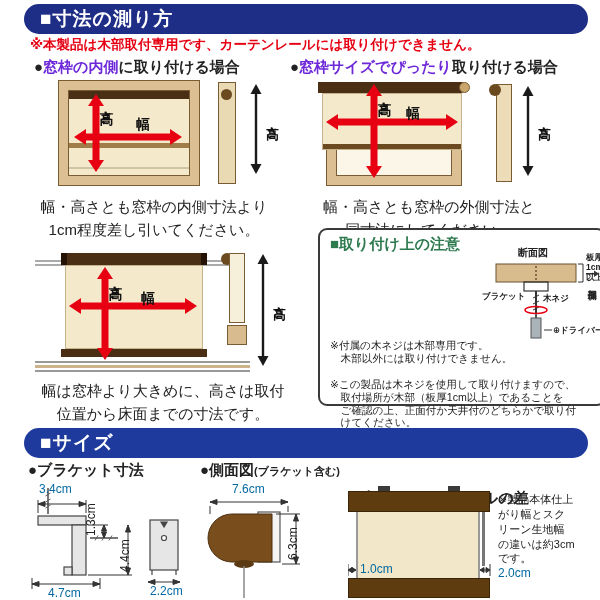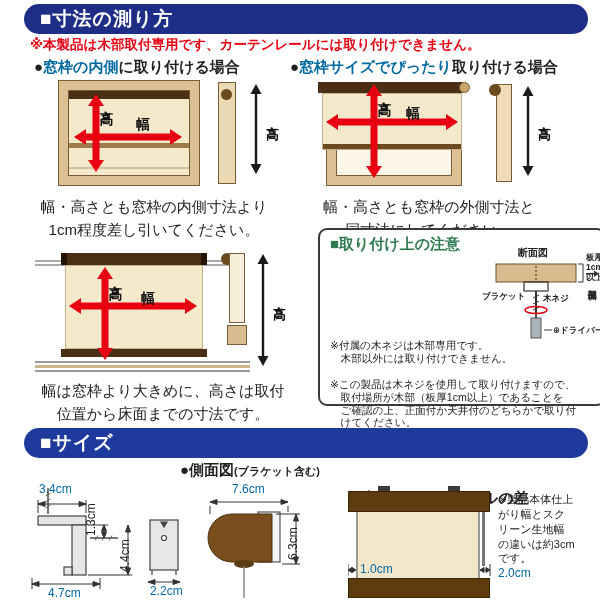--- a/index.html
+++ b/index.html
@@ -6,21 +6,21 @@
   body{font-family:"Liberation Sans","DejaVu Sans",sans-serif;}
   .page{position:relative;width:600px;height:600px;background:#ffffff;overflow:hidden;}
   .abs{position:absolute;}
   .pill{position:absolute;left:24px;width:564px;height:30px;border-radius:16px;
         color:#fff;font-size:19px;font-weight:bold;line-height:30px;padding-left:16px;
         box-sizing:border-box;letter-spacing:1px;}
   .pill-top{top:4px;background:#1e2d85;}
   .pill-size{top:428px;background:#1e3a9c;}
   .warning{position:absolute;left:30px;top:36px;font-size:13.5px;font-weight:bold;color:#e60012;}
   .case-title{position:absolute;font-size:15px;font-weight:bold;color:#222;white-space:nowrap;}
-  .case-title .red{color:#0369a1;}
+  .case-title .red{color:#6d28d9;}
   .caption{position:absolute;font-size:15px;color:#222;line-height:1.5;
            white-space:pre-line;text-align:center;}
   .diagram{position:absolute;}
   .win-frame{position:absolute;background:#dcc094;border:1.5px solid #7a5c34;box-sizing:border-box;padding:9px;}
   .win-inner{position:relative;width:100%;height:100%;background:#f4eacb;border:1px solid #7a5c34;box-sizing:border-box;}
   .vlabel{position:absolute;writing-mode:vertical-rl;text-orientation:mixed;
           font-weight:bold;color:#111;font-size:14px;letter-spacing:2px;line-height:1;}
   .hlabel{position:absolute;font-weight:bold;color:#111;font-size:14px;}
   .sidebar-piece{position:absolute;background:#e9dab4;border:1.5px solid #7a5c34;box-sizing:border-box;}
   .knob{position:absolute;background:#6b4a20;border-radius:50%;}
@@ -214,21 +214,22 @@
 　取付場所が木部（板厚1cm以上）であることを
 　ご確認の上、正面付か天井付のどちらかで取り付
 　けてください。</span>
     </div>
   </div>
 
   <div class="pill pill-size">
     <span>■サイズ</span>
   </div>
 
-  <div class="size-title" style="left:180px;top:461px;">
+  <div class="size-title" style="left:28px;top:461px;">●ブラケット寸法</div>
+  <div class="size-title" style="left:200px;top:461px;">
     <span>●側面図</span><span class="small">(ブラケット含む)</span>
   </div>
   <div class="size-title" style="left:352px;top:461px;margin-top:28px;">●生地とヘッドレールの差</div>
 
   <div class="diagram" style="left:12px;top:480px;width:180px;height:120px;">
     <svg class="overlay-svg" width="180" height="120">
       <g stroke="#444" stroke-width="1.2" fill="#e6e6e6">
         <rect x="26" y="36" width="48" height="9"></rect>
         <rect x="60" y="45" width="14" height="50"></rect>
         <rect x="52" y="87" width="8" height="8"></rect>

